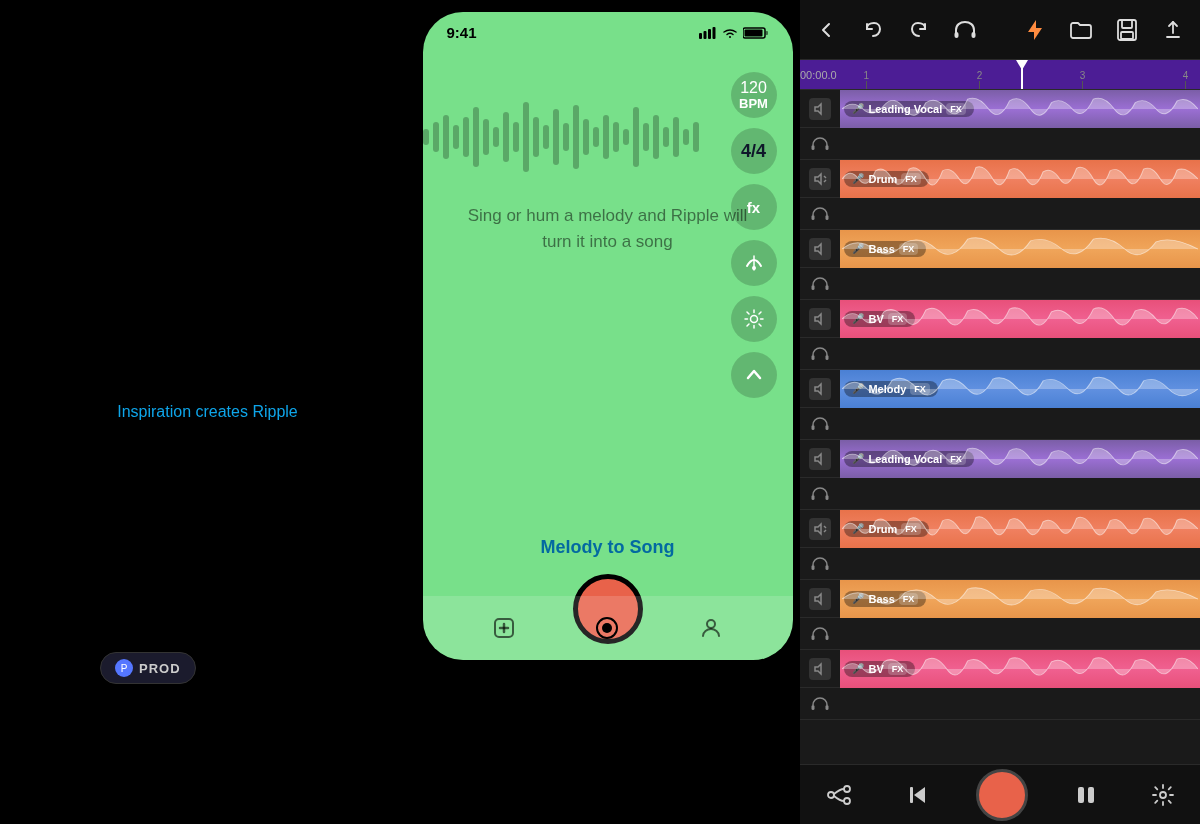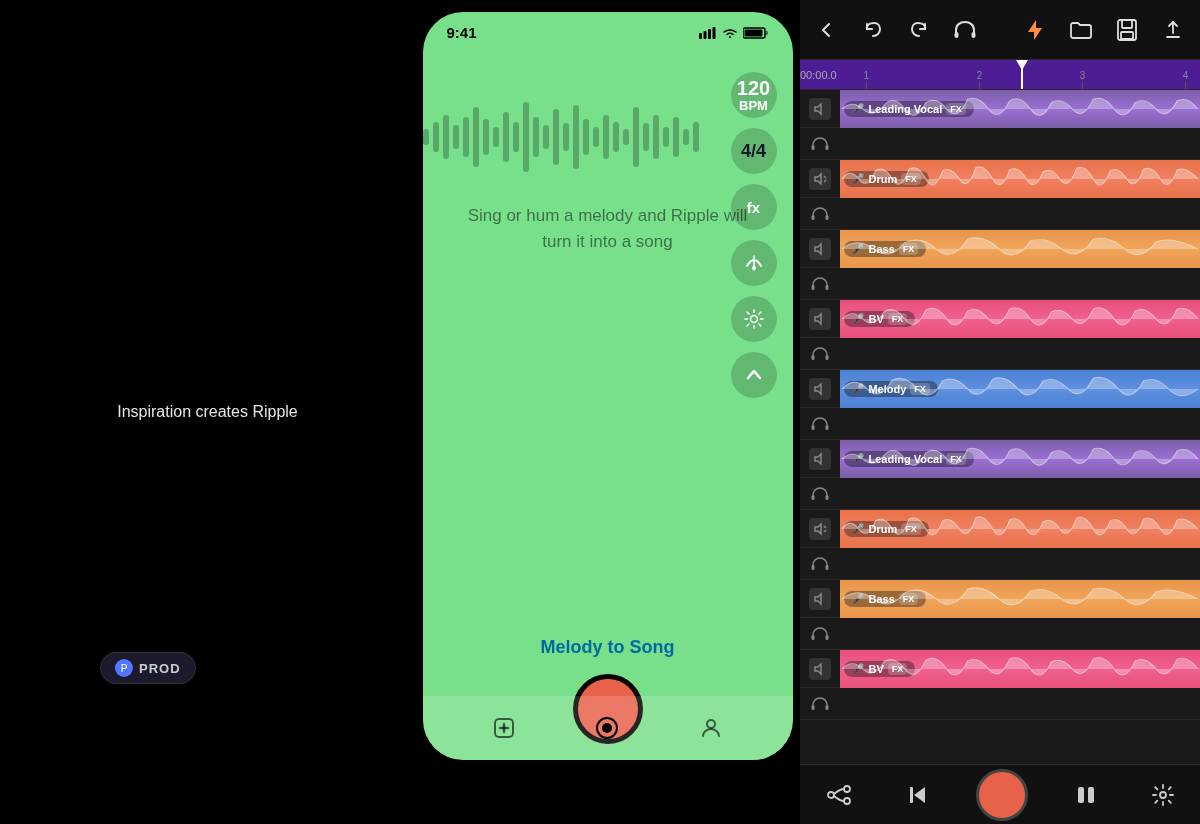--- a/index.html
+++ b/index.html
@@ -50,21 +50,21 @@
     .logo-bar:nth-child(3) { height: 50px; }
 
     .logo-text {
       color: #fff;
       font-size: 42px;
       font-weight: 700;
       letter-spacing: -1px;
     }
 
     .tagline {
-      color: #e5e5e5;
+      color: #0ea5e9;
       font-size: 16px;
       font-weight: 400;
     }
 
     .prod-badge {
       position: absolute;
       bottom: 140px;
       left: 100px;
       background: rgba(30,30,50,0.9);
       border-radius: 20px;
@@ -90,21 +90,21 @@
     .prod-label {
       color: #ccc;
       font-size: 13px;
       font-weight: 600;
       letter-spacing: 1px;
     }
 
     
     .phone-panel {
       width: 385px;
-      height: 760px;
+      height: 660px;
       background: #000;
       display: flex;
       flex-direction: column;
       align-items: center;
       flex-shrink: 0;
       position: relative;
     }
 
     .phone-frame {
       width: 370px;
@@ -157,21 +157,21 @@
       display: flex;
       align-items: center;
       justify-content: center;
       color: #fff;
       font-size: 14px;
       font-weight: 700;
       cursor: pointer;
       flex-direction: column;
     }
 
-    .bpm-btn .bpm-num { font-size: 20px; font-weight: 700; line-height: 1; }
+    .bpm-btn .bpm-num { font-size: 16px; font-weight: 400; line-height: 1; }
     .bpm-btn .bpm-lbl { font-size: 13px; font-weight: 600; }
 
     
     .waveform-area {
       margin-top: 40px;
       width: 280px;
       height: 100px;
       display: flex;
       align-items: center;
       justify-content: center;

